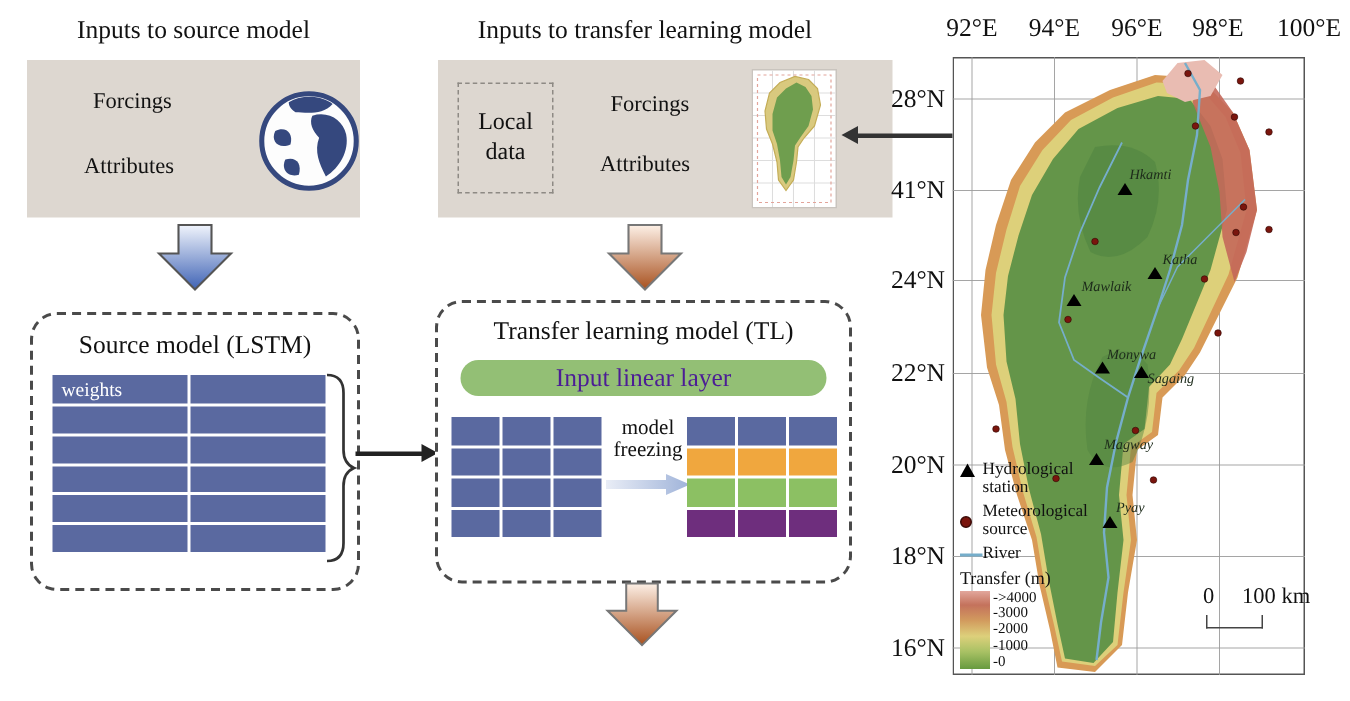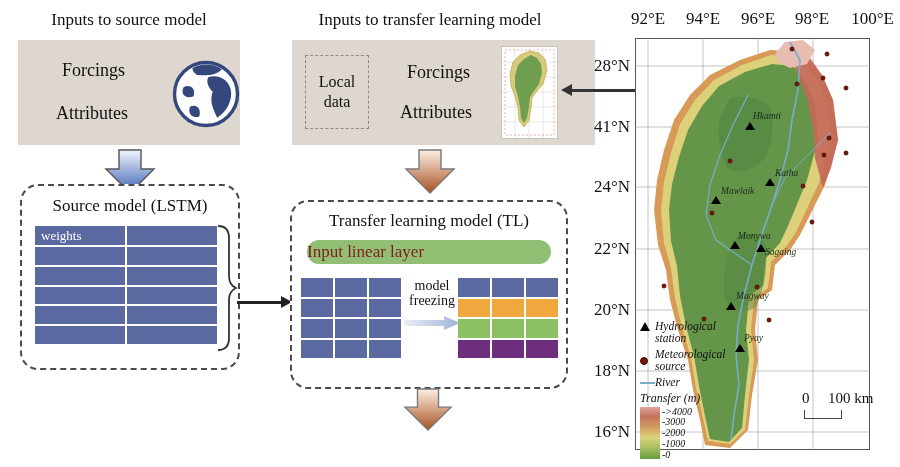--- a/index.html
+++ b/index.html
@@ -1,29 +1,29 @@
 <!DOCTYPE html>
 <html><head>
 <meta charset="utf-8">
 <style>
   html,body{margin:0;padding:0;background:#fff;}
   #fig{position:relative;width:900px;height:467px;background:#fff;overflow:hidden;
        font-family:"Liberation Serif","DejaVu Serif",serif;color:#111;}
   .abs{position:absolute;}
   .title{font-size:17px;text-align:center;white-space:nowrap;}
   .panel{background:#ddd7d0;}
-  .ptxt{font-size:18px;}
+  .ptxt{font-size:15px;}
   .dashedbox{border:2px dashed #4a4a4a;border-radius:18px;background:#fff;}
   .grid{display:grid;gap:2px;}
   .cell{background:#5a69a0;}
   .cell.orange{background:#f0a73e;}
   .cell.green{background:#8cc063;}
   .cell.purple{background:#6e2e7d;}
   .weights{color:#fff;font-size:13px;padding-left:6px;line-height:19px;}
-  .pill{background:#93bf75;border-radius:12px;color:#7f1d1d;font-size:17px;text-align:left;line-height:24px;}
+  .pill{background:#93bf75;border-radius:12px;color:#4c1d95;font-size:17px;text-align:center;line-height:24px;}
   .blackline{background:#222;height:2.5px;}
   .arrhead-right{width:0;height:0;border-top:6px solid transparent;border-bottom:6px solid transparent;border-left:11px solid #222;}
   .arrhead-left{width:0;height:0;border-top:6px solid transparent;border-bottom:6px solid transparent;border-right:11px solid #333;}
   .axis{font-size:17px;white-space:nowrap;}
   .latlbl{width:52px;text-align:right;}
   .legend-item{position:relative;font-size:11.5px;line-height:1.08;margin-bottom:3px;}
   .legend-icon{position:absolute;left:0;top:2px;}
   .legend-text{display:block;margin-left:15px;}
   .tri{width:0;height:0;border-left:5px solid transparent;border-right:5px solid transparent;border-bottom:9px solid #000;}
   .dot{width:6px;height:6px;border-radius:50%;background:#7a150d;border:1px solid #3a0a06;}
@@ -54,21 +54,21 @@
   <svg class="abs" style="left:102px;top:149px;" width="56" height="46" viewBox="0 0 56 46">
     <defs>
         <linearGradient id="gBlue" x1="0" y1="0" x2="0" y2="1">
       <stop offset="0" stop-color="#f0f4fc"></stop>
           <stop offset="1" stop-color="#3f63b5"></stop>
         </linearGradient>
       </defs>
     <polygon points="17,1 39,1 39,20 52,20 28,44 4,20 17,20" fill="url(#gBlue)" stroke="#555" stroke-width="1.4"></polygon>
   </svg>
 
-  <div class="abs dashedbox" style="left:20px;top:184px;width:216px;height:182px;">
+  <div class="abs dashedbox" style="left:20px;top:208px;width:216px;height:182px;">
     <div class="abs title" style="left:0;top:10px;width:216px;">Source model (LSTM)</div>
     <div class="abs grid" style="left:13px;top:40px;width:182px;height:124px;grid-template-columns:repeat(2,1fr);grid-template-rows:repeat(6,1fr);">
       <div class="cell weights">weights</div>
       <div class="cell"></div>
         <div class="cell"></div>
         <div class="cell"></div>
         <div class="cell"></div>
         <div class="cell"></div>
       <div class="cell"></div>
         <div class="cell"></div>
@@ -255,21 +255,21 @@
       <circle cx="95" cy="123" r="2.2"></circle>
         <circle cx="77" cy="175" r="2.2"></circle>
         <circle cx="177" cy="184" r="2.2"></circle>
       <circle cx="29" cy="248" r="2.2"></circle>
         <circle cx="122" cy="249" r="2.2"></circle>
         <circle cx="69" cy="281" r="2.2"></circle>
       <circle cx="134" cy="282" r="2.2"></circle>
     </g>
   </svg>
 
-  <div class="abs" style="left:640px;top:320px;width:92px;font-style:italic;">
+  <div class="abs" style="left:640px;top:307px;width:92px;">
     <div class="legend-item">
       <span class="legend-icon tri"></span>
       <span class="legend-text">Hydrological station</span>
     </div>
     <div class="legend-item">
       <span class="legend-icon dot" style="top:9px;"></span>
       <span class="legend-text">Meteorological source</span>
     </div>
     <div class="legend-item">
       <span class="legend-icon riverline"></span>

